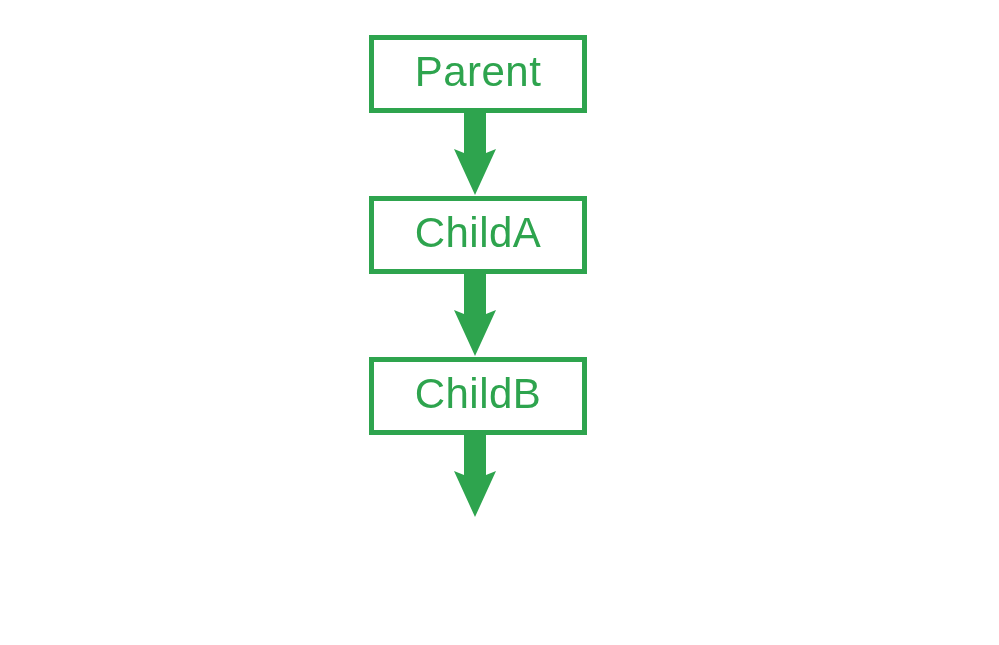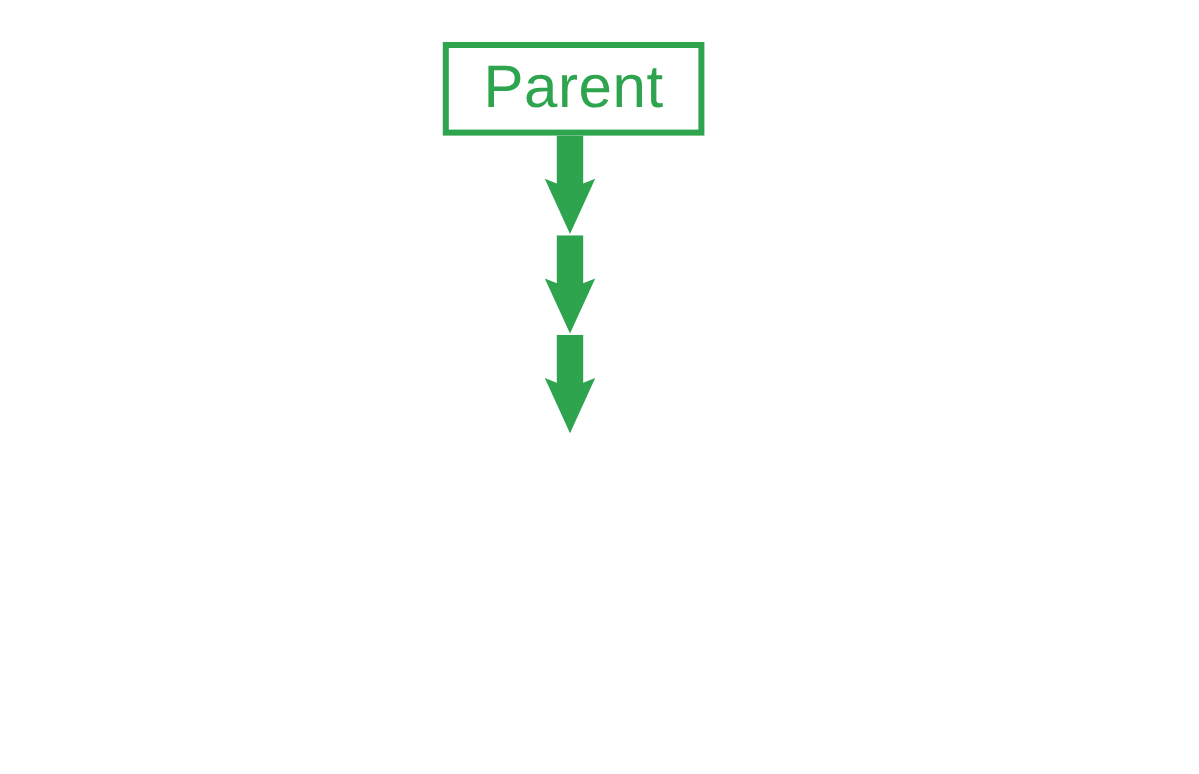--- a/index.html
+++ b/index.html
@@ -27,21 +27,21 @@
     box-sizing: border-box;
     width: 218px;
     height: 78px;
     border: 5px solid var(--accent, #2EA44E);
     background: #ffffff;
     display: flex;
     align-items: center;
     justify-content: center;
   }
   .node-label {
-    font-size: 50px;
+    font-size: 42px;
     line-height: 1;
     color: var(--accent, #2EA44E);
     letter-spacing: 0.5px;
     padding-bottom: 4px;
   }
   .arrow-down {
     width: 48px;
     height: 83px;
     display: block;
   }
@@ -55,24 +55,30 @@
 <div class="diagram-column">
 
   <div class="node-box">
     <span class="node-label">Parent</span>
   </div>
 
   <svg class="arrow-down" viewBox="0 0 48 83" xmlns="http://www.w3.org/2000/svg">
     <polygon points="10,0 32,0 32,40 42,36 21,82 0,36 10,40"></polygon>
   </svg>
 
+  <div class="node-box">
+    <span class="node-label">ChildA</span>
+  </div>
 
   <svg class="arrow-down" viewBox="0 0 48 83" xmlns="http://www.w3.org/2000/svg">
     <polygon points="10,0 32,0 32,40 42,36 21,82 0,36 10,40"></polygon>
   </svg>
 
+  <div class="node-box">
+    <span class="node-label">ChildB</span>
+  </div>
 
   <svg class="arrow-down" viewBox="0 0 48 83" xmlns="http://www.w3.org/2000/svg">
     <polygon points="10,0 32,0 32,40 42,36 21,82 0,36 10,40"></polygon>
   </svg>
 
 
 </div>
 
 </body></html>

